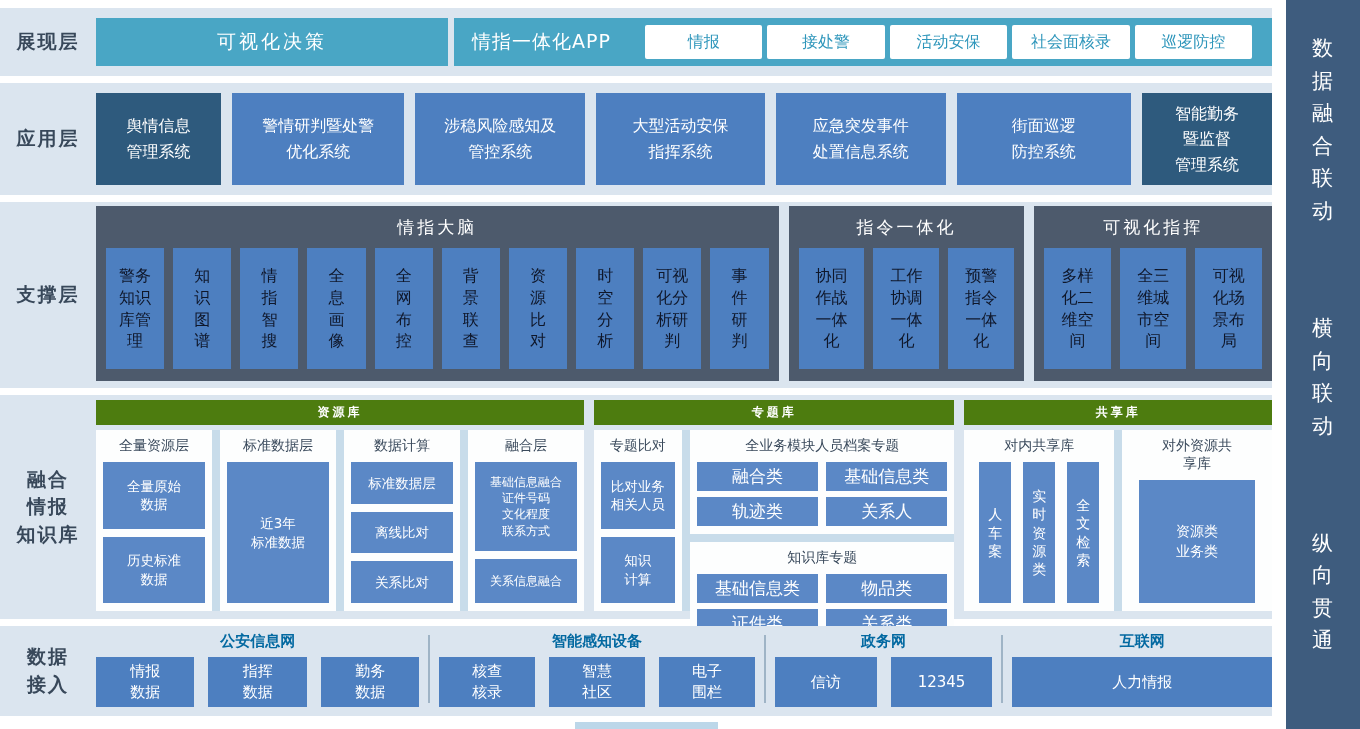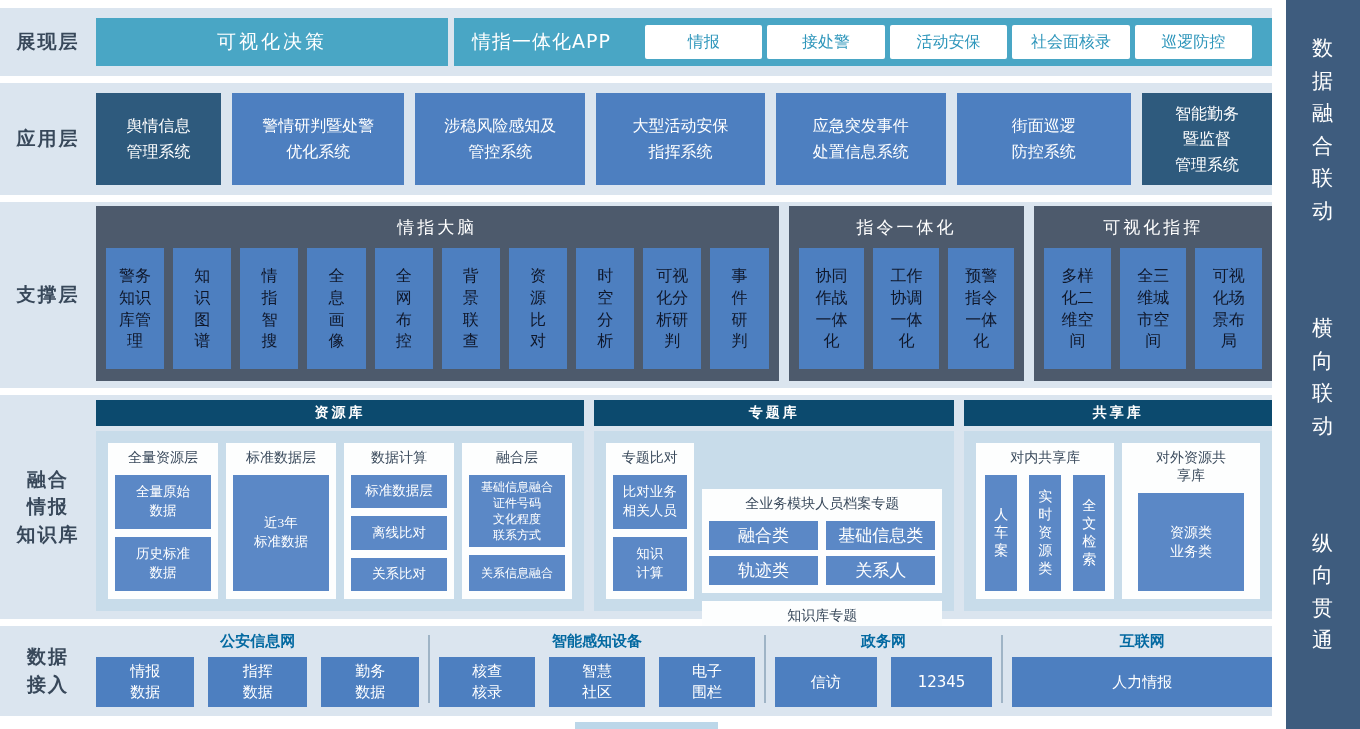--- a/index.html
+++ b/index.html
@@ -35,31 +35,31 @@
   .support-group { background:#4d5a6c; display:flex; flex-direction:column; padding:7px 10px 12px; }
   .support-title { color:#fff; text-align:center; font-size:17px; letter-spacing:3px; padding:3px 0 9px; }
   .support-boxes { flex:1; display:flex; gap:9px; }
   .support-box { flex:1; background:#4d7fc0; color:#0f172a; display:flex; align-items:center; justify-content:center;
     text-align:center; white-space:pre-line; font-size:16px; line-height:1.35; }
 
   
   .band4 { height:224px; }
   .band4 .band-content { padding:5px 0 8px; gap:10px; }
   .kb-section { display:flex; flex-direction:column; gap:5px; }
-  .kb-header { background:#0c4a6e; color:#fff; text-align:center; font-size:14px; font-weight:bold;
+  .kb-header { background:#4d7c0f; color:#fff; text-align:center; font-size:12px; font-weight:bold;
     letter-spacing:3px; padding:4px 0; }
-  .kb-body { flex:1; background:#c8dcea; padding:12px; display:flex; gap:8px; min-height:0;font-family:Liberation Serif, serif; }
+  .kb-body { flex:1; background:#c8dcea; padding:0; display:flex; gap:8px; min-height:0; }
   .kb-card { flex:1; background:#fdfefe; display:flex; flex-direction:column; align-items:center;
     padding:6px 7px 8px; gap:8px; min-width:0; }
   .kb-card-title { color:#3a4a5c; font-size:14px; white-space:pre-line; text-align:center; line-height:1.3; flex:0 0 auto; }
   .kb-box { width:100%; flex:1; background:#5b88c6; color:#fff; display:flex; align-items:center; justify-content:center;
     text-align:center; white-space:pre-line; font-size:13.5px; line-height:1.4; min-height:0; }
   .kb-box.small { font-size:12px; line-height:1.35; }
   .kb-box.big2 { flex:2; }
-  .kb-col { flex:1; display:flex; flex-direction:column; gap:8px; min-width:0;margin-top:46px; }
+  .kb-col { flex:1; display:flex; flex-direction:column; gap:8px; min-width:0; }
   .chip-grid { width:100%; flex:1; display:grid; grid-template-columns:1fr 1fr; gap:6px 8px; align-content:space-around; }
   .chip { background:#5b88c6; color:#fff; font-size:17px; display:flex; align-items:center; justify-content:center;
     padding:3px 2px; }
   .vbox-row { width:100%; flex:1; display:flex; gap:12px; justify-content:center; min-height:0; }
   .vbox-row .kb-box { width:32px; flex:0 0 32px; font-size:14px; line-height:1.3; }
   .kb-box.ext { flex:1; width:86%; font-size:14px; }
 
   
   .band5 { height:90px; }
   .band5 .band-content { padding:5px 0 9px; }

